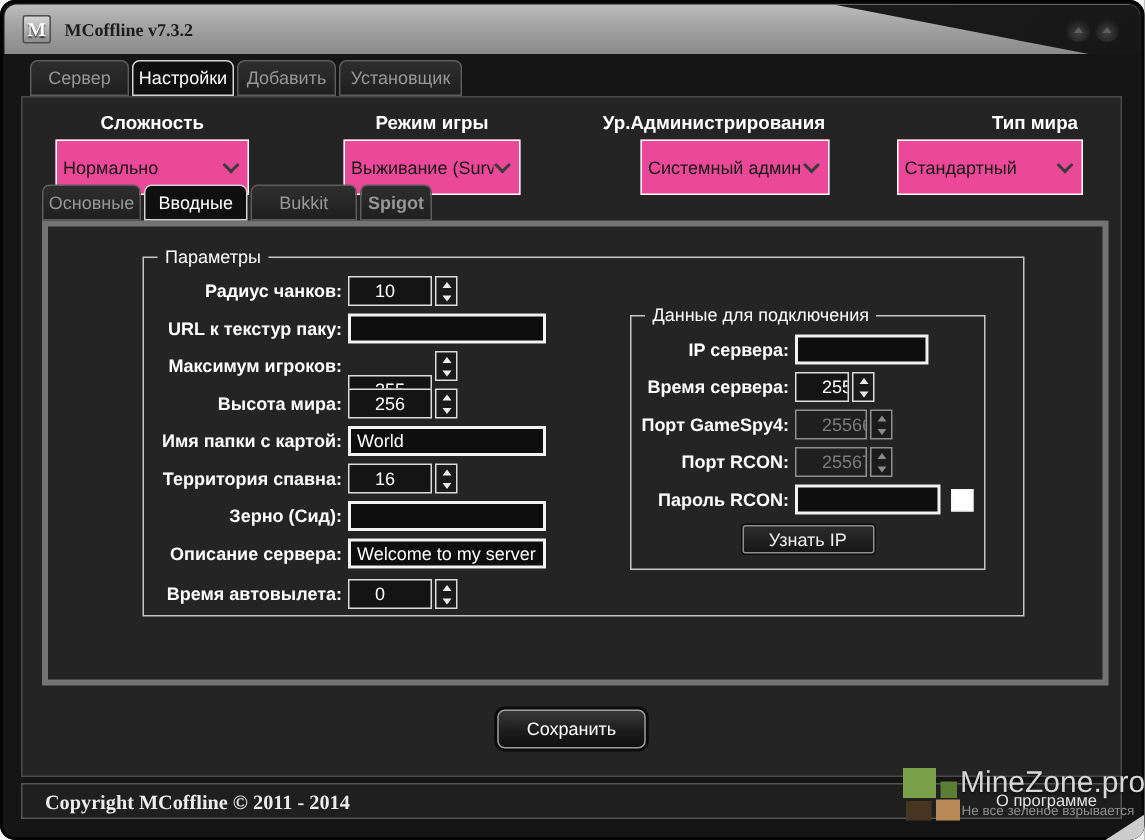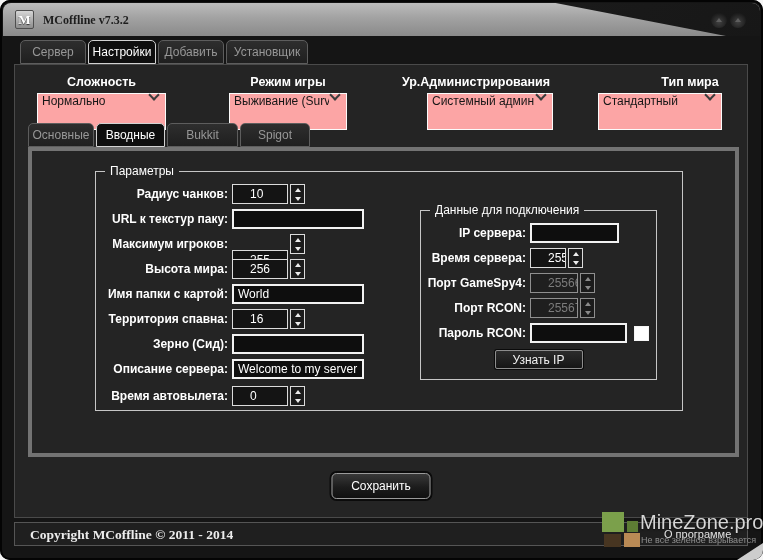--- a/index.html
+++ b/index.html
@@ -30,22 +30,22 @@
   .main-tabs{left:20px;top:40px;}
   .tab{height:24px;box-sizing:border-box;border:1px solid #5d5d5d;border-radius:5px 5px 0 0;
     background:linear-gradient(180deg,#2e2e2e,#1f1f1f);color:#979797;font-size:12px;
     display:flex;align-items:center;justify-content:center;cursor:default;}
   .tab.active{border-color:#d2d2d2;background:#0f0f0f;color:#fff;}
   
   .content-panel{position:absolute;left:14px;top:64px;width:734px;height:454px;box-sizing:border-box;
     border:1px solid #4a4a4a;background:#242424;}
   .combo-label{position:absolute;top:10px;height:15px;text-align:center;color:#fff;
     font-size:12.5px;font-weight:bold;white-space:nowrap;}
-  .combo{position:absolute;top:28px;height:37px;box-sizing:border-box;background:#fca5a5;
-    border:1px solid #fbfbfb;color:#161616;font-size:12px;display:flex;align-items:flex-start;
+  .combo{position:absolute;top:28px;height:37px;box-sizing:border-box;background:#ec4899;
+    border:1px solid #fbfbfb;color:#161616;font-size:12px;display:flex;align-items:center;
     padding:0 4px;cursor:default;}
   .combo .cval{flex:1;overflow:hidden;white-space:nowrap;}
   .chev{width:6px;height:6px;border-right:2px solid #3c3c3c;border-bottom:2px solid #3c3c3c;
     transform:rotate(45deg);margin:-3px 3px 0 2px;flex:none;}
   .sub-tabs{left:13px;top:58px;}
   .sub-panel{position:absolute;left:13px;top:82px;width:711px;height:310px;box-sizing:border-box;
     border:4px solid #737373;background:#242424;}
   
   .group{position:absolute;border:1px solid #c6c6c6;box-sizing:border-box;}
   .group-title{position:absolute;top:-8px;left:9px;background:#242424;padding:0 5px;
@@ -149,21 +149,21 @@
         <div class="combo-label" style="left: 595px; width: 160px;">Тип мира</div>
         <div class="combo" style="left: 583px; width: 124px;">
           <span class="cval">Стандартный</span>
           <span class="chev"></span>
         </div>
       </div>
     <div class="tabbar sub-tabs" id="sub-tabs">
         <div class="tab" style="width: 66px;">Основные</div>
         <div class="tab active" style="width: 69px;">Вводные</div>
         <div class="tab" style="width: 71px;">Bukkit</div>
-        <div class="tab" style="width: 70px;">Spigot</div>
+        <div class="tab" style="width: 48px; font-weight: bold;">Spigot</div>
       </div>
 
     <div class="sub-panel">
       <div class="group params">
         <span class="group-title">Параметры</span>
         <div class="fields" id="params-fields">
             <div class="frow">
               <label class="flabel">Радиус чанков:</label>
               <div class="ninput">
                 <span class="nval" style="width: 56px;">10</span>

